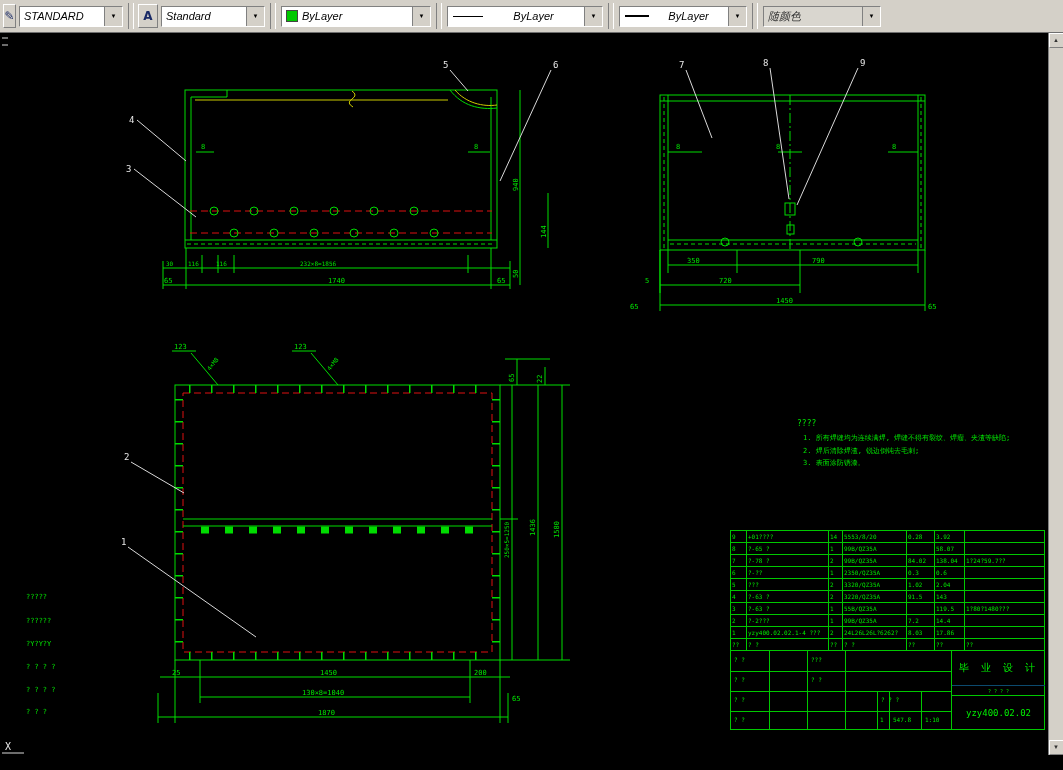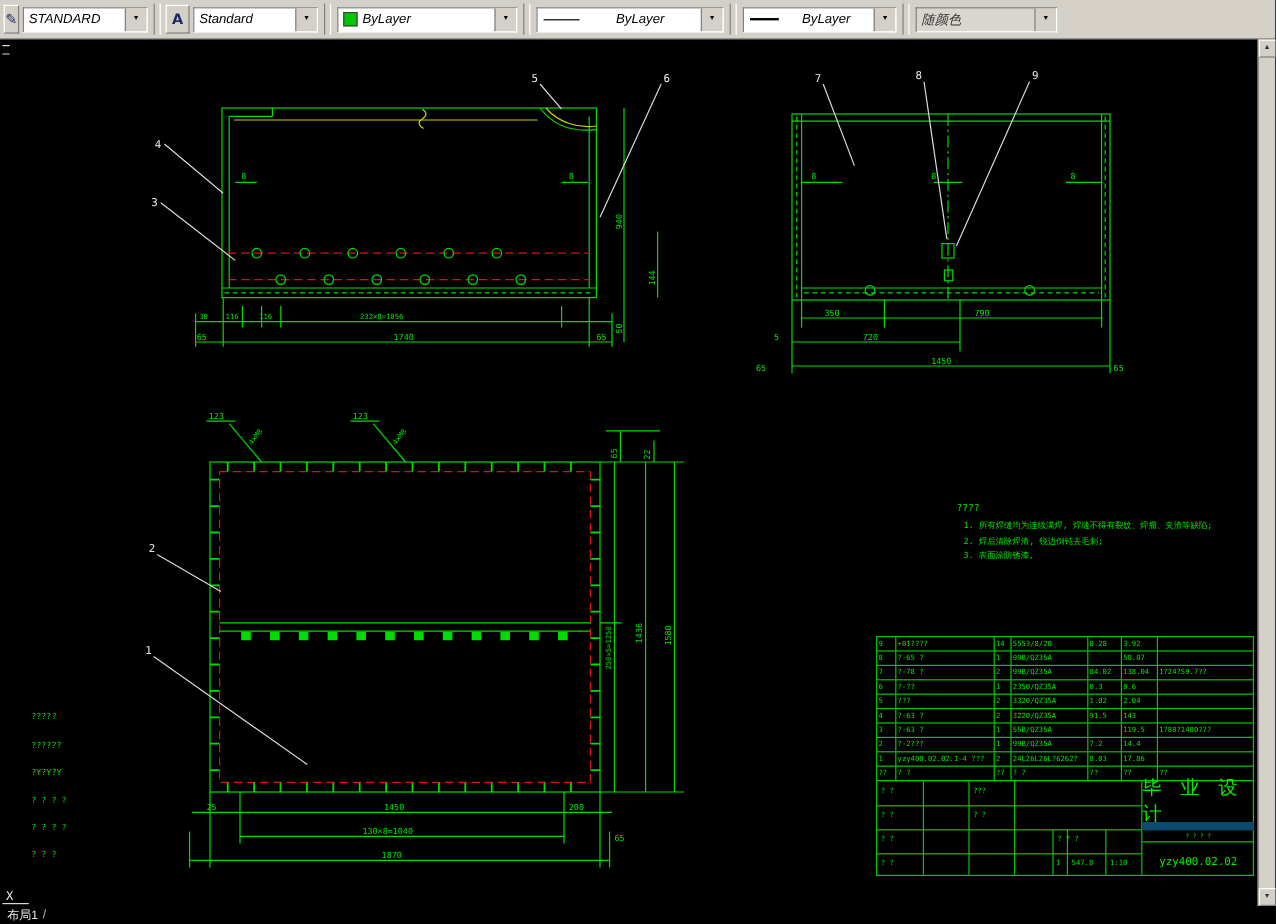--- a/index.html
+++ b/index.html
@@ -45,22 +45,22 @@
   .parts td{border:1px solid #00c800;color:#00e600;font-size:6px;font-family:"DejaVu Sans Mono",monospace;
             height:11px;padding:0 1px;white-space:nowrap;overflow:hidden;}
   
   .tb-lower{position:absolute;left:730px;top:617px;width:315px;height:80px;border:1px solid #00c800;
             box-sizing:border-box;color:#00e600;font-family:"DejaVu Sans Mono",monospace;}
   .tb-lower .vl,.tb-lower .hl{position:absolute;background:#00c800;}
   .tb-lower .vl{width:1px;}
   .tb-lower .hl{height:1px;}
   .tb-lower .txt{position:absolute;font-size:6px;white-space:nowrap;}
   .tb-right{position:absolute;left:220px;top:0;width:93px;height:78px;border-left:1px solid #00c800;}
-  .tb-right .cellA{height:34px;border-bottom:7px solid #0c4a6e;display:flex;align-items:center;
-                   justify-content:center;font-size:16px;letter-spacing:3px;color:#00ee00;}
+  .tb-right .cellA{height:34px;border-bottom:1px solid #0c4a6e;display:flex;align-items:center;
+                   justify-content:center;font-size:10px;letter-spacing:3px;color:#00ee00;}
   .tb-right .cellB{height:9px;border-bottom:1px solid #00c800;display:flex;align-items:center;
                    justify-content:center;font-size:5px;}
   .tb-right .cellC{height:33px;display:flex;align-items:center;justify-content:center;font-size:9px;
                    color:#00ee00;}
   
   .scrollbar{position:absolute;right:0;top:0;width:15px;height:722px;background:#d4d0c8;
              border-left:1px solid #808080;display:flex;flex-direction:column;justify-content:space-between;
              align-items:center;box-sizing:border-box;}
   .scrollbar .sbtn{width:13px;height:13px;background:#d4d0c8;border:1px solid;
                    border-color:#fff #808080 #808080 #fff;font-size:6px;text-align:center;line-height:12px;color:#333;}
@@ -394,18 +394,14 @@
         <div class="cellB">? ? ? ?</div>
         <div class="cellC">yzy400.02.02</div>
       </div>
     </div>
 
     <div class="scrollbar">
       <div class="sbtn">▲</div>
       <div class="sbtn">▼</div>
     </div>
 
-    <div class="statusbar">
-      <span class="tab">布局1</span>
-      <span class="sp">/</span>
-    </div>
   </div>
 </div>
 
 </body></html>

